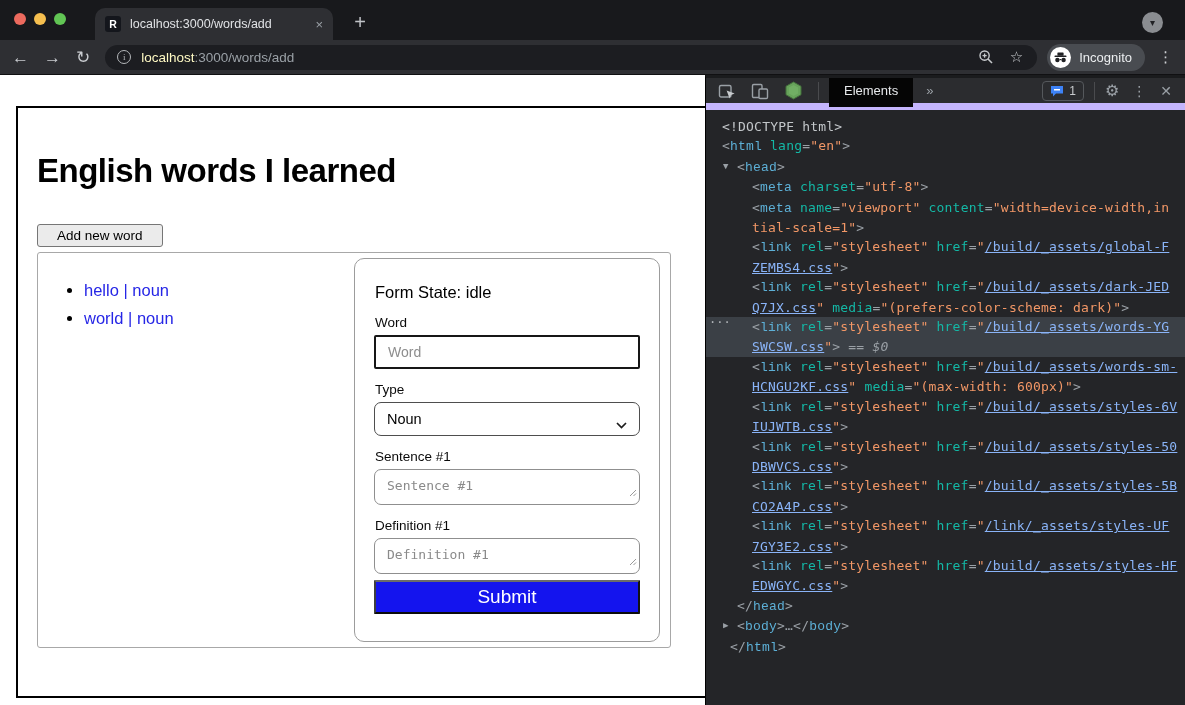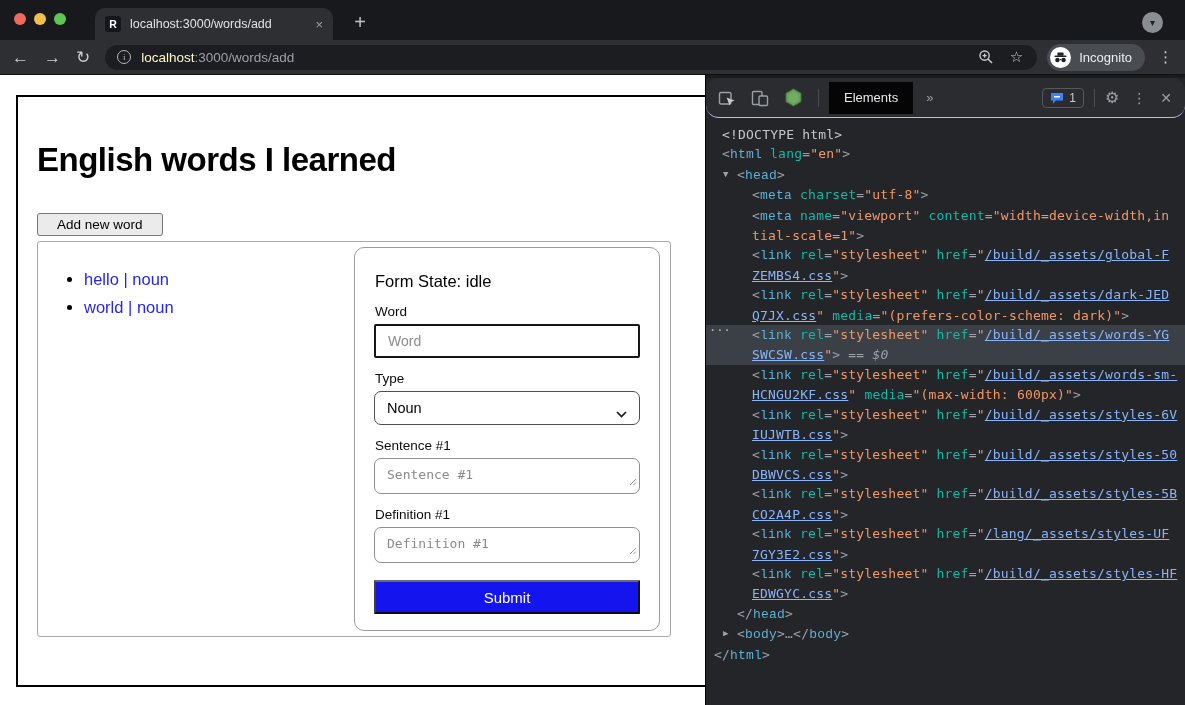--- a/index.html
+++ b/index.html
@@ -41,21 +41,21 @@
   .incog-circle { width:21px; height:21px; border-radius:50%; background:#fff; display:flex;
                   align-items:center; justify-content:center; }
   .incog-label { color:#eceef0; font-size:13px; margin-left:8px; }
   .menu-kebab { color:#cdd0d3; font-size:15px; margin:0 14px 0 13px; }
 
   
   .content { display:flex; height:630px; }
 
   
   .pagearea { width:705px; background:#ffffff; position:relative; overflow:hidden; }
-  .page-box { position:absolute; left:16px; top:20px; width:796px; height:592px; border:2px solid #000; background:#fff; }
+  .page-box { position:absolute; left:16px; top:31px; width:796px; height:592px; border:2px solid #000; background:#fff; }
   .page-box h1 { margin:44px 0 0 19px; font-size:33px; font-weight:bold; color:#000; letter-spacing:-0.5px; }
   .add-btn { display:inline-block; margin:34px 0 0 19px; font-size:13.5px; color:#000; background:#ebebeb;
              border:1px solid #767676; border-radius:3px; padding:3px 19px; font-family:"Liberation Sans",sans-serif; }
   .route-state { margin:7px 0 0 19px; font-size:16px; color:#000; }
   .list-form-wrap { margin:5px 0 0 19px; width:634px; height:396px; border:1px solid #a8a8a8; border-radius:3px;
                     display:flex; }
   .word-list { margin:28px 0 0 0; padding-left:46px; list-style:disc; }
   .word-list li { margin-bottom:9px; font-size:16.5px; }
   .word-list a { color:#2626e6; text-decoration:none; }
   .form-card { margin:5px 10px 5px auto; width:306px; border:1px solid #9c9c9c; border-radius:10px;
@@ -68,28 +68,28 @@
   .sel-wrap { position:relative; }
   .type-select { width:100%; height:34px; border:1px solid #4e4e4e; border-radius:7px; padding:0 12px;
                  font-size:14.5px; color:#000; background:#fff; appearance:none; -webkit-appearance:none;
                  font-family:"Liberation Sans",sans-serif; }
   .sel-chev { position:absolute; right:13px; top:13px; pointer-events:none; }
   .ta-wrap { position:relative; }
   .form-ta { display:block; width:100%; height:36px; border:1px solid #8f8f8f; border-radius:7px;
              padding:8px 12px; font-size:13px; font-family:"DejaVu Sans Mono", monospace; resize:none; overflow:hidden; color:#000; }
   .form-ta::placeholder { color:#8a8a8a; }
   .ta-grip { position:absolute; right:3px; bottom:4px; }
-  .submit-btn { margin-top:17px; width:100%; height:34px; background:#1414ee; color:#fff; font-size:15px;
+  .submit-btn { margin-top:6px; width:100%; height:34px; background:#1414ee; color:#fff; font-size:19px;
                 border:2px solid; border-color:#6b6b6b #121212 #0c0c0c #3f3f3f; border-radius:1px;
                 font-family:"Liberation Sans",sans-serif;text-align:center; }
 
   
   .devtools { width:480px; background:#242528; border-top:3px solid #1a1b1d; border-left:1px solid #000;
               position:relative; overflow:hidden; }
-  .dt-toolbar { height:40px; background:#2b2c2f; border-bottom:1px solid #c4b5fd; display:flex; align-items:center;border-radius:13px; }
+  .dt-toolbar { height:32px; background:#2b2c2f; border-bottom:7px solid #c4b5fd; display:flex; align-items:center; }
   .dt-left { display:flex; align-items:center; padding-left:12px; }
   .dt-icon { margin-right:15px; display:flex; align-items:center; }
   .dt-sep { width:1px; height:18px; background:#4a4b4e; margin:0 2px 0 0; }
   .dt-tab { height:32px; background:#050505; color:#e8eaed; font-size:13px; display:flex; align-items:center;
             padding:0 15px; margin-left:8px; }
   .dt-more { color:#9aa0a6; font-size:13px; margin-left:13px; letter-spacing:-1px; }
   .dt-right { margin-left:auto; display:flex; align-items:center; }
   .issues-chip { height:20px; border:1px solid #55585c; border-radius:4px; display:flex; align-items:center;
                  padding:0 7px; margin-right:10px; }
   .issues-count { color:#c8cbce; font-size:12px; margin-left:5px; }
@@ -273,25 +273,25 @@
           <div class="cl sel" style="padding-left: 46px;"><span class="dots">···</span><span class="punc">&lt;</span><span class="tag">link</span><span class="attr"> rel</span><span class="punc">=</span><span class="val">"stylesheet"</span><span class="attr"> href</span><span class="punc">=</span><span class="val">"</span><span class="lnk">/build/_assets/words-YG</span></div>
           <div class="cl sel" style="padding-left: 46px;"><span class="lnk">SWCSW.css</span><span class="val">"</span><span class="punc">&gt;</span><span class="gry"> == </span><span class="dlr">$0</span></div>
           <div class="cl" style="padding-left: 46px;"><span class="punc">&lt;</span><span class="tag">link</span><span class="attr"> rel</span><span class="punc">=</span><span class="val">"stylesheet"</span><span class="attr"> href</span><span class="punc">=</span><span class="val">"</span><span class="lnk">/build/_assets/words-sm-</span></div>
           <div class="cl" style="padding-left: 46px;"><span class="lnk">HCNGU2KF.css</span><span class="val">"</span><span class="attr"> media</span><span class="punc">=</span><span class="val">"(max-width: 600px)"</span><span class="punc">&gt;</span></div>
           <div class="cl" style="padding-left: 46px;"><span class="punc">&lt;</span><span class="tag">link</span><span class="attr"> rel</span><span class="punc">=</span><span class="val">"stylesheet"</span><span class="attr"> href</span><span class="punc">=</span><span class="val">"</span><span class="lnk">/build/_assets/styles-6V</span></div>
           <div class="cl" style="padding-left: 46px;"><span class="lnk">IUJWTB.css</span><span class="val">"</span><span class="punc">&gt;</span></div>
           <div class="cl" style="padding-left: 46px;"><span class="punc">&lt;</span><span class="tag">link</span><span class="attr"> rel</span><span class="punc">=</span><span class="val">"stylesheet"</span><span class="attr"> href</span><span class="punc">=</span><span class="val">"</span><span class="lnk">/build/_assets/styles-50</span></div>
           <div class="cl" style="padding-left: 46px;"><span class="lnk">DBWVCS.css</span><span class="val">"</span><span class="punc">&gt;</span></div>
           <div class="cl" style="padding-left: 46px;"><span class="punc">&lt;</span><span class="tag">link</span><span class="attr"> rel</span><span class="punc">=</span><span class="val">"stylesheet"</span><span class="attr"> href</span><span class="punc">=</span><span class="val">"</span><span class="lnk">/build/_assets/styles-5B</span></div>
           <div class="cl" style="padding-left: 46px;"><span class="lnk">CO2A4P.css</span><span class="val">"</span><span class="punc">&gt;</span></div>
-          <div class="cl" style="padding-left: 46px;"><span class="punc">&lt;</span><span class="tag">link</span><span class="attr"> rel</span><span class="punc">=</span><span class="val">"stylesheet"</span><span class="attr"> href</span><span class="punc">=</span><span class="val">"</span><span class="lnk">/lang/_assets/styles-UF</span></div>
+          <div class="cl" style="padding-left: 46px;"><span class="punc">&lt;</span><span class="tag">link</span><span class="attr"> rel</span><span class="punc">=</span><span class="val">"stylesheet"</span><span class="attr"> href</span><span class="punc">=</span><span class="val">"</span><span class="lnk">/link/_assets/styles-UF</span></div>
           <div class="cl" style="padding-left: 46px;"><span class="lnk">7GY3E2.css</span><span class="val">"</span><span class="punc">&gt;</span></div>
           <div class="cl" style="padding-left: 46px;"><span class="punc">&lt;</span><span class="tag">link</span><span class="attr"> rel</span><span class="punc">=</span><span class="val">"stylesheet"</span><span class="attr"> href</span><span class="punc">=</span><span class="val">"</span><span class="lnk">/build/_assets/styles-HF</span></div>
           <div class="cl" style="padding-left: 46px;"><span class="lnk">EDWGYC.css</span><span class="val">"</span><span class="punc">&gt;</span></div>
           <div class="cl" style="padding-left: 31px;"><span class="punc">&lt;/</span><span class="tag">head</span><span class="punc">&gt;</span></div>
           <div class="cl" style="padding-left: 31px;"><span class="arr" style="left: 17px;">▶</span><span class="punc">&lt;</span><span class="tag">body</span><span class="punc">&gt;</span><span class="gry">…</span><span class="punc">&lt;/</span><span class="tag">body</span><span class="punc">&gt;</span></div>
-          <div class="cl" style="padding-left: 8px;"><span class="punc">&lt;/</span><span class="tag">html</span><span class="punc">&gt;</span></div>
+          <div class="cl" style="padding-left: 24px;"><span class="punc">&lt;/</span><span class="tag">html</span><span class="punc">&gt;</span></div>
         </div>
 
     </div>
 
   </div>
 </div>
 
 </body></html>

